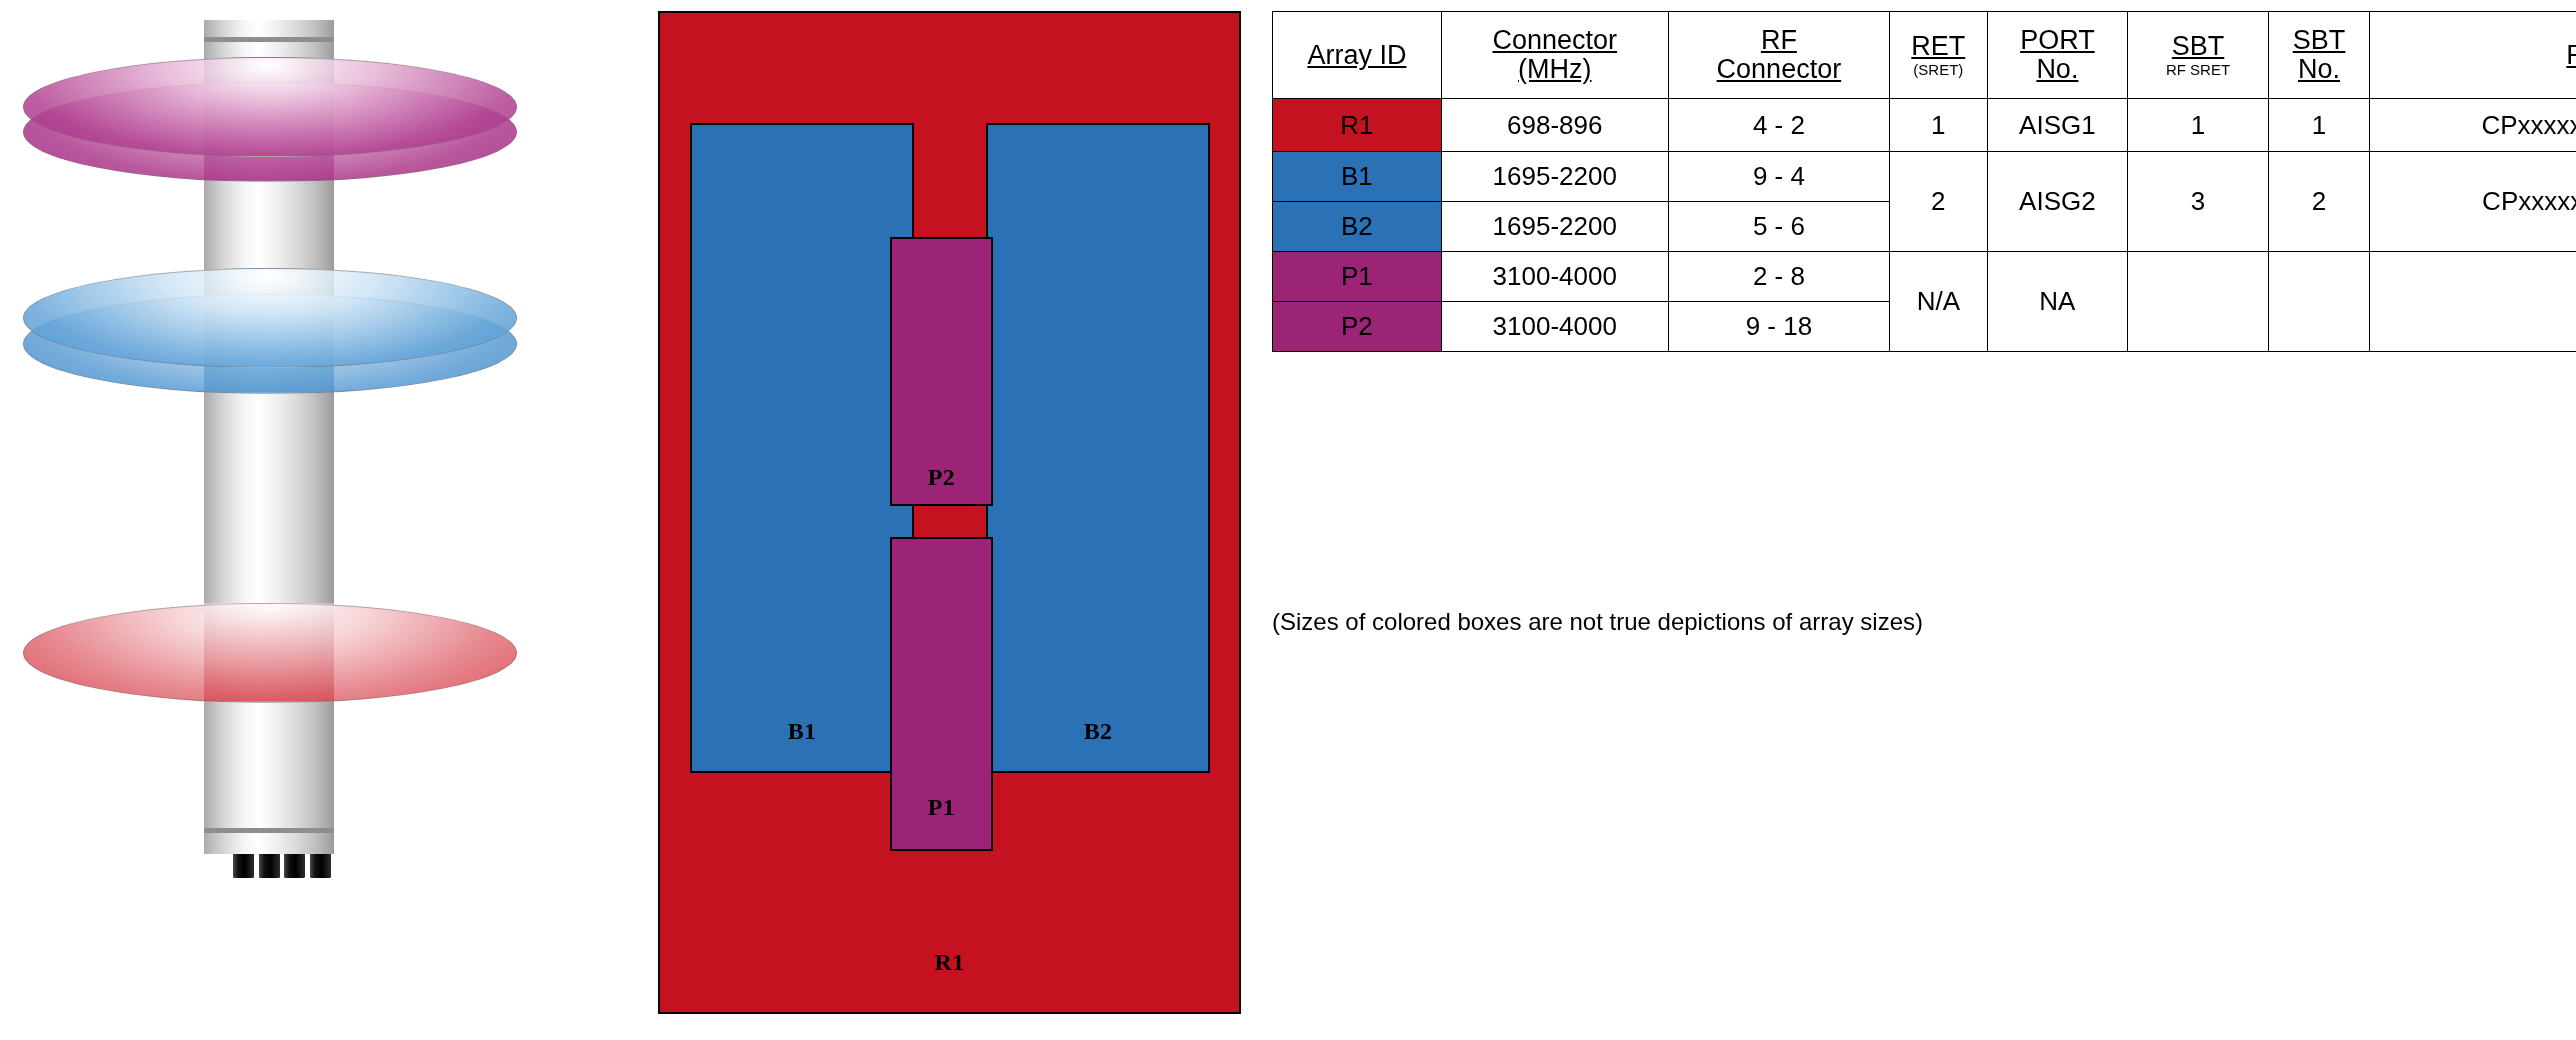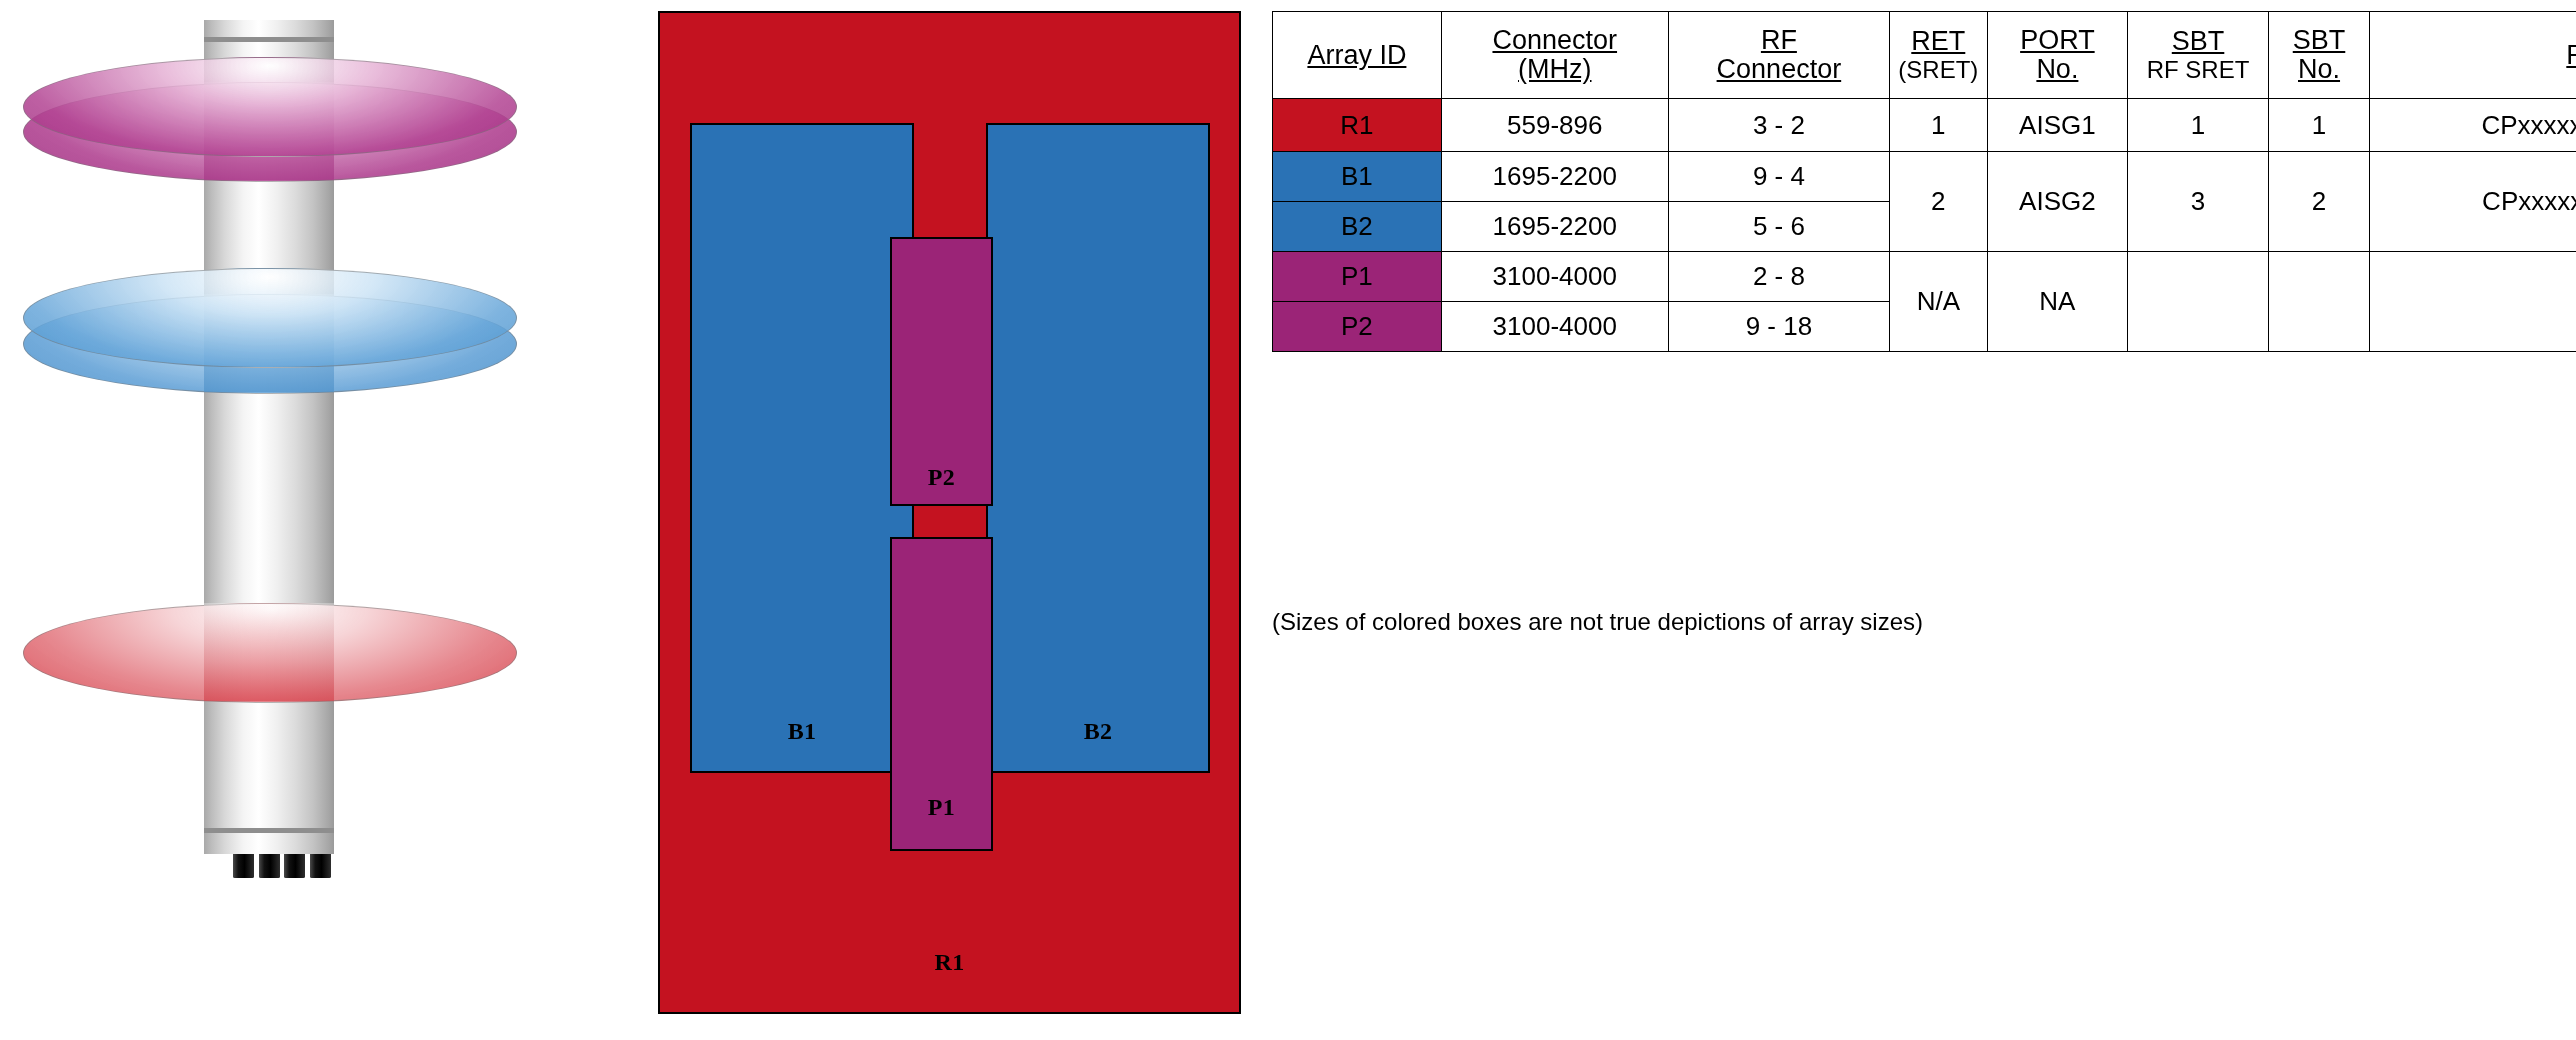--- a/index.html
+++ b/index.html
@@ -216,21 +216,21 @@
   table.config thead th {
     height: 86px;
     font-size: 27px;
     line-height: 1.08;
   }
   table.config tbody td {
     font-size: 26px;
   }
   .hdr-sub {
     display: block;
-    font-size: 24px;
+    font-size: 15px;
     line-height: 1.15;
   }
   .hdr-main { display: block; text-decoration: underline; }
   .row-r1 td, .row-b1 td, .row-b2 td, .row-p1 td, .row-p2 td { height: 49px; }
   .row-r1 td { height: 52px; }
   .chip {
     font-size: 26px;
   }
   .chip-red     { background: var(--red); }
   .chip-blue    { background: var(--blue); }
@@ -336,22 +336,22 @@
         </th>
         <th>
           <span class="hdr-main">RET UID</span>
         </th>
       </tr>
     </thead>
     <tbody>
 
       <tr class="row-r1">
         <td class="chip chip-red">R1</td>
-        <td>559-896</td>
-        <td>3 - 2</td>
+        <td>698-896</td>
+        <td>4 - 2</td>
         <td>1</td>
         <td>AISG1</td>
         <td>1</td>
         <td>1</td>
         <td>CPxxxxxxxxxxxxxxxxR1</td>
       </tr>
 
       <tr class="row-b1">
         <td class="chip chip-blue">B1</td>
         <td>1695-2200</td>

